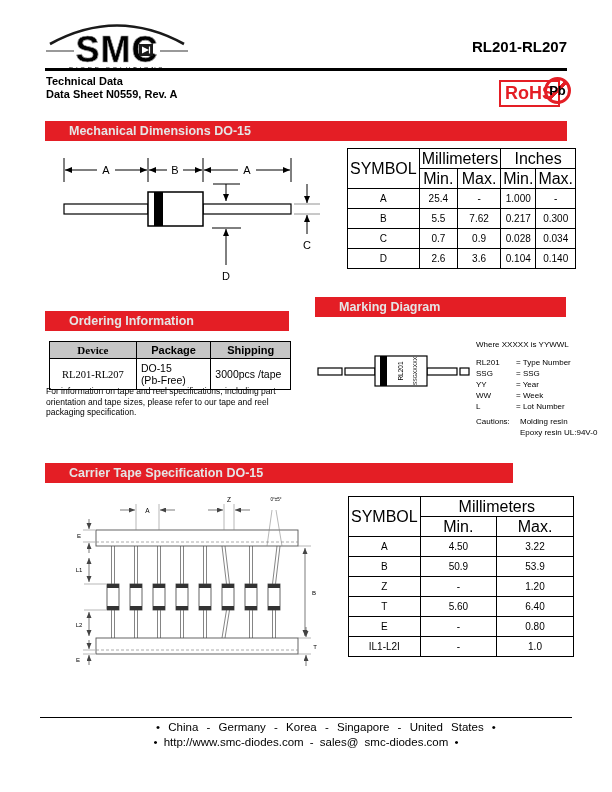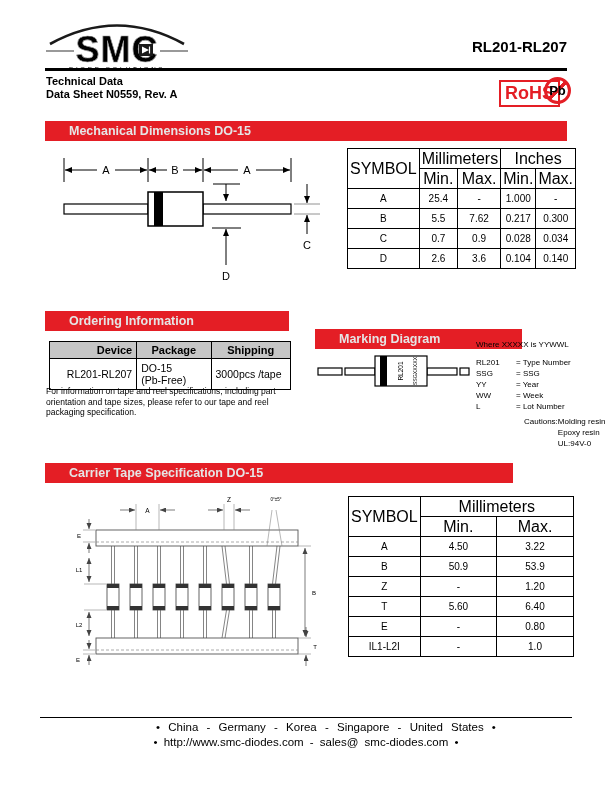--- a/index.html
+++ b/index.html
@@ -17,50 +17,50 @@
   .pb-badge{left:544px;top:77px;width:21px;height:21px;border:3px solid var(--accent-red,#e41e25);
     border-radius:50%;font-weight:bold;font-size:13px;text-align:center;line-height:21px;
     background:linear-gradient(135deg, transparent 44%, var(--accent-red,#e41e25) 44%,
       var(--accent-red,#e41e25) 56%, transparent 56%);}
 
   
   .section-bar{background:var(--accent-red,#e41e25);color:#e5e5e5;font-weight:bold;
     font-size:12.5px;height:20px;line-height:20px;padding-left:24px;box-sizing:border-box;}
   .bar-mech{left:45px;top:121px;width:522px;}
   .bar-order{left:45px;top:311px;width:244px;}
-  .bar-mark{left:315px;top:329px;width:207px;}
+  .bar-mark{left:315px;top:297px;width:251px;}
   .bar-carrier{left:45px;top:463px;width:468px;}
 
   
   table{border-collapse:collapse;background:#fff;}
   .spec-table{border:1.5px solid #000;}
   .spec-table th,.spec-table td{border:1px solid #000;text-align:center;
     font-size:10px;padding:0 2px;height:19px;}
   .spec-table th{font-weight:normal;font-size:16px;}
   .mech-table{left:347px;top:148px;width:228px;}
   .carrier-table{left:348px;top:496px;width:226px;}
   .col-symbol{width:62px;}
   .col-mm{width:78px;}
 
   .order-table{left:49px;top:341px;width:242px;border:1.5px solid #000;}
   .order-table th,.order-table td{border:1px solid #000;font-size:10.5px;padding:1px 4px;}
   .order-table th{background:var(--header-gray,#c6c6c6);font-weight:bold;font-size:11px;height:14px;}
   .order-table td{height:28px;}
-  .order-table .left{text-align:right;}
+  .order-table .left{text-align:center;font-family:Liberation Serif, serif;}
   .pkg-line{line-height:12px;}
 
   .order-note{left:46px;top:386px;width:256px;font-size:8.5px;line-height:10.5px;}
 
   
   .mark-where{left:476px;top:340px;font-size:8px;}
   .mark-legend{left:476px;top:357px;font-size:8px;}
   .legend-row{display:flex;height:11px;line-height:11px;}
   .legend-key{width:40px;}
   .mark-cautions{left:476px;top:416px;font-size:8px;line-height:11px;display:flex;}
-  .cautions-label{width:44px;margin-left:48px;}
+  .cautions-label{width:44px;}
 
   
   .footer-rule{left:40px;top:717px;width:532px;height:1px;background:#000;}
   .footer-line1{left:0;top:721px;width:612px;text-align:center;font-size:11.5px;word-spacing:5px;margin-left:20px;}
   .footer-line2{left:0;top:736px;width:612px;text-align:center;font-size:11.5px;word-spacing:3px;}
 
   
   svg text{font-family:"Liberation Sans", sans-serif;fill:#000;}
   .dim{stroke:#000;stroke-width:1;fill:none;}
   .thin{stroke:#777;stroke-width:0.8;fill:none;}

